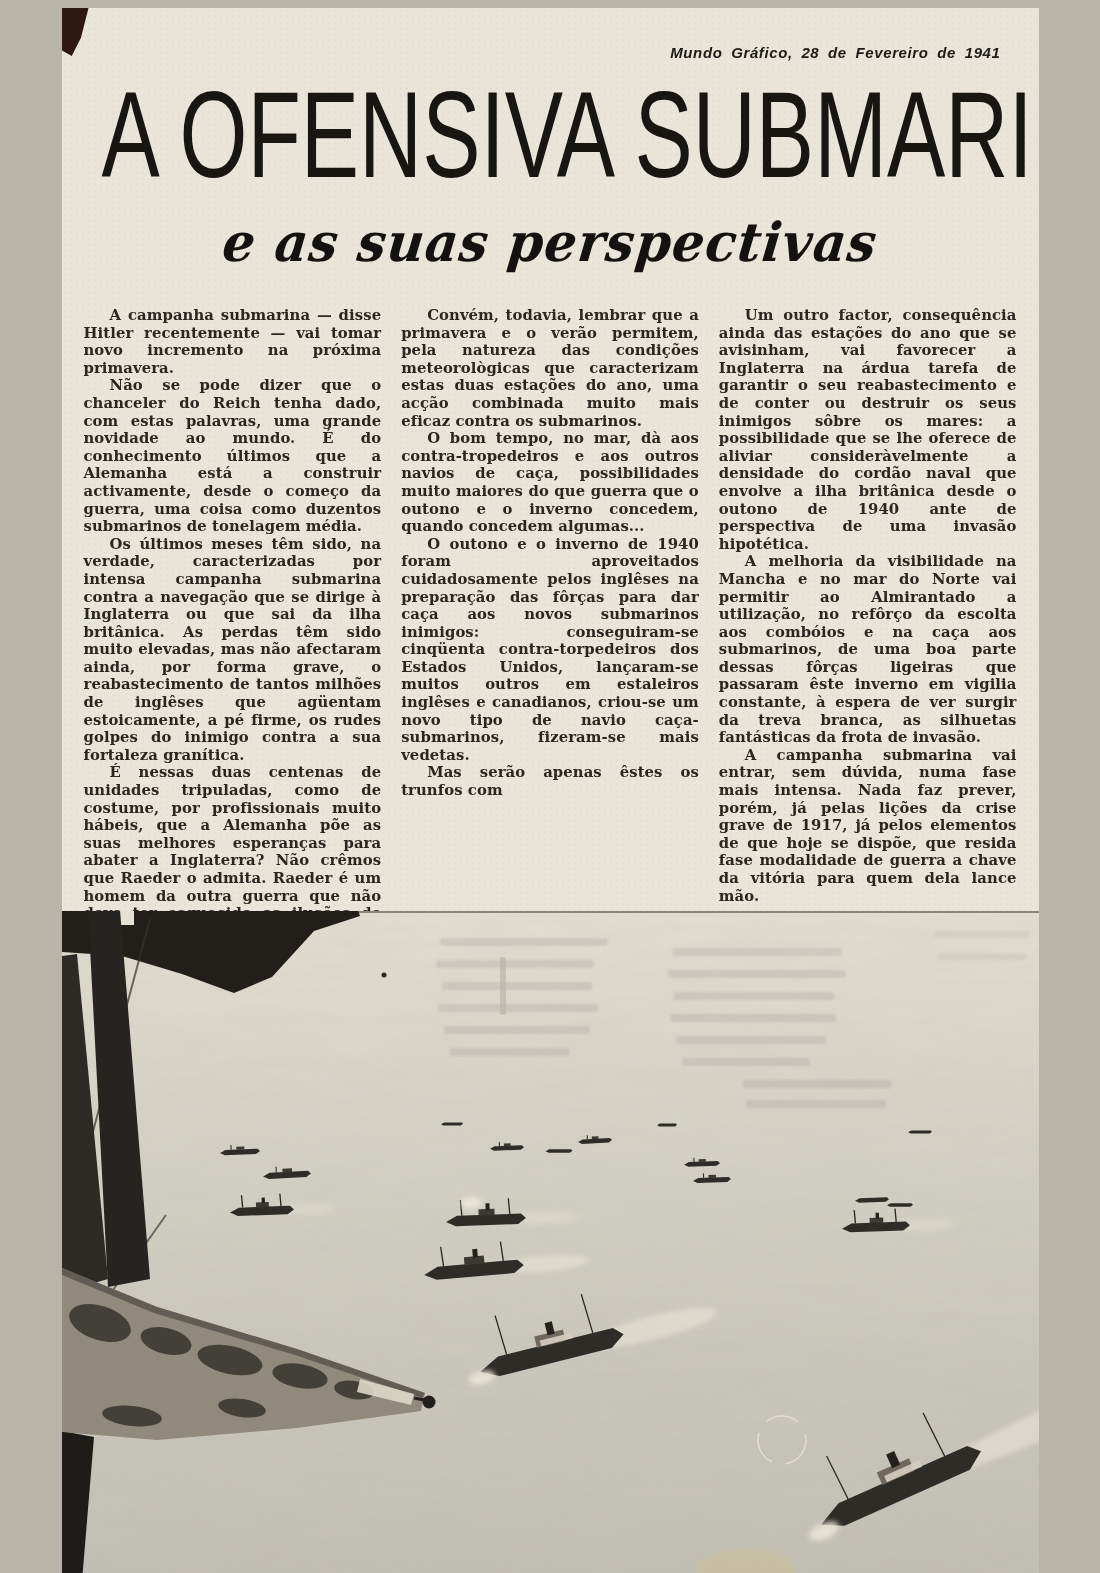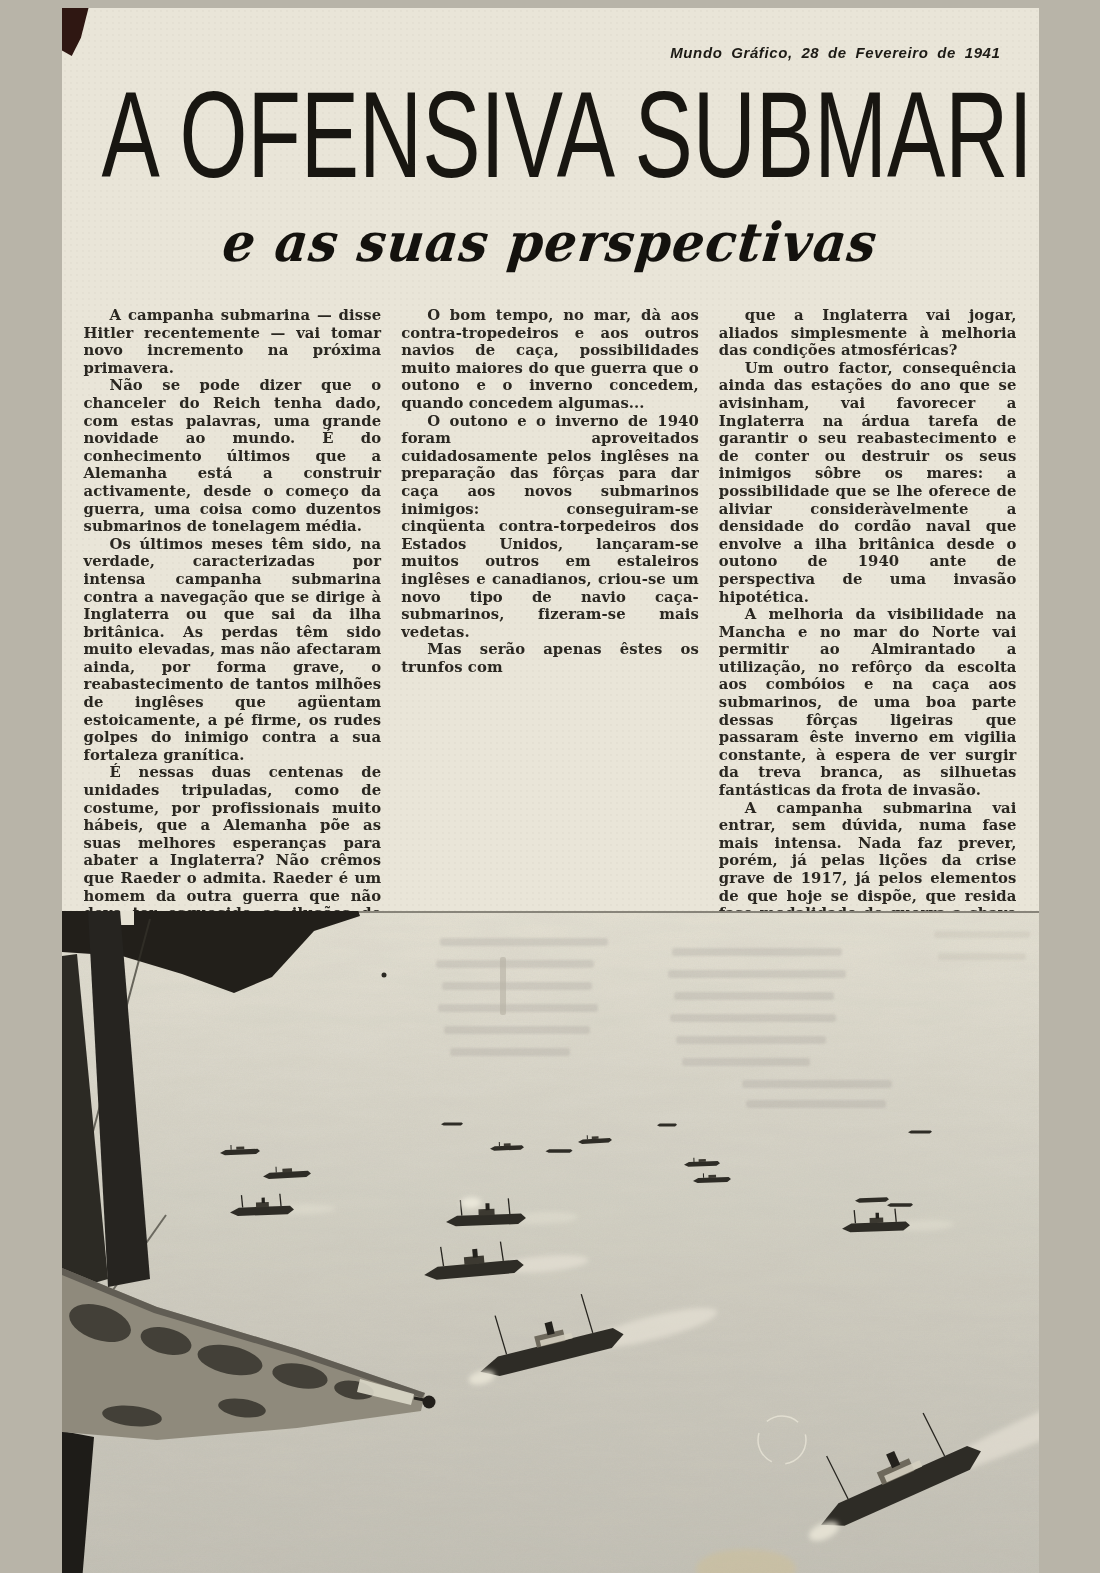--- a/index.html
+++ b/index.html
@@ -84,26 +84,26 @@
 
   <div class="columns">
     <div class="col">
       <p>A campanha submarina — disse Hitler recentemente — vai tomar novo incremento na próxima primavera.</p>
       <p>Não se pode dizer que o chanceler do Reich tenha dado, com estas palavras, uma grande novidade ao mundo. É do conhecimento últimos que a Alemanha está a construir activamente, desde o começo da guerra, uma coisa como duzentos submarinos de tonelagem média.</p>
       <p>Os últimos meses têm sido, na verdade, caracterizadas por intensa campanha submarina contra a navegação que se dirige à Inglaterra ou que sai da ilha britânica. As perdas têm sido muito elevadas, mas não afectaram ainda, por forma grave, o reabastecimento de tantos milhões de inglêses que agüentam estoicamente, a pé firme, os rudes golpes do inimigo contra a sua fortaleza granítica.</p>
       <p>É nessas duas centenas de unidades tripuladas, como de costume, por profissionais muito hábeis, que a Alemanha põe as suas melhores esperanças para abater a Inglaterra? Não crêmos que Raeder o admita. Raeder é um homem da outra guerra que não deve ter esquecido as ilusões de Tirpitz.</p>
       <p>A primavera, porém, deve coïncidir com a entrada em serviço de uma centena, ou mais, de novos submarinos cuja acção — dizem algumas pessoas — pode decidir da sorte do Império britânico.</p>
     </div>
     <div class="col">
+      <p>Convém, todavia, lembrar que a primavera e o verão permitem, pela natureza das condições meteorològicas que caracterizam estas duas estações do ano, uma acção combinada muito mais eficaz contra os submarinos.</p>
       <p>O bom tempo, no mar, dà aos contra-tropedeiros e aos outros navios de caça, possibilidades muito maiores do que guerra que o outono e o inverno concedem, quando concedem algumas...</p>
       <p>O outono e o inverno de 1940 foram aproveitados cuidadosamente pelos inglêses na preparação das fôrças para dar caça aos novos submarinos inimigos: conseguiram-se cinqüenta contra-torpedeiros dos Estados Unidos, lançaram-se muitos outros em estaleiros inglêses e canadianos, criou-se um novo tipo de navio caça-submarinos, fizeram-se mais vedetas.</p>
       <p>Mas serão apenas êstes os trunfos com</p>
     </div>
     <div class="col">
-      <p>que a Inglaterra vai jogar, aliados simplesmente à melhoria das condições atmosféricas?</p>
       <p>Um outro factor, consequência ainda das estações do ano que se avisinham, vai favorecer a Inglaterra na árdua tarefa de garantir o seu reabastecimento e de conter ou destruir os seus inimigos sôbre os mares: a possibilidade que se lhe oferece de aliviar consideràvelmente a densidade do cordão naval que envolve a ilha britânica desde o outono de 1940 ante de perspectiva de uma invasão hipotética.</p>
       <p>A melhoria da visibilidade na Mancha e no mar do Norte vai permitir ao Almirantado a utilização, no refôrço da escolta aos combóios e na caça aos submarinos, de uma boa parte dessas fôrças ligeiras que passaram êste inverno em vigilia constante, à espera de ver surgir da treva branca, as silhuetas fantásticas da frota de invasão.</p>
       <p>A campanha submarina vai entrar, sem dúvida, numa fase mais intensa. Nada faz prever, porém, já pelas lições da crise grave de 1917, já pelos elementos de que hoje se dispõe, que resida fase modalidade de guerra a chave da vitória para quem dela lance mão.</p>
       <div class="signature">NÁUTILUS</div>
     </div>
   </div>
 
   <div class="photo">
     <svg width="1100" height="670" viewBox="0 0 1100 670" xmlns="http://www.w3.org/2000/svg">
       <defs>

